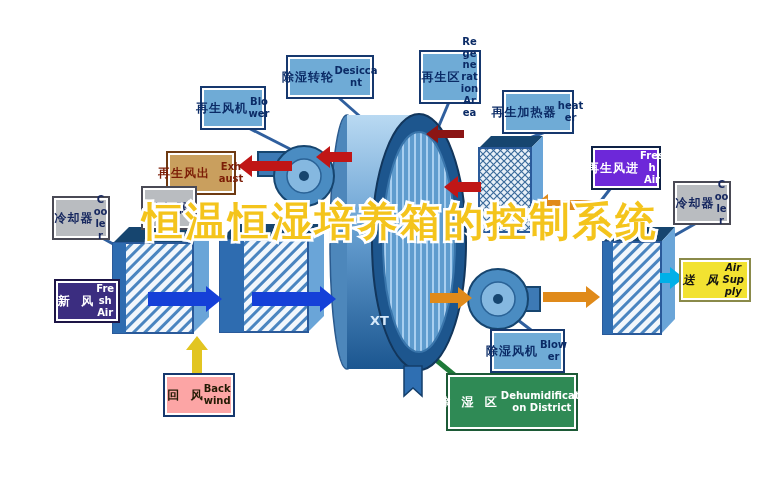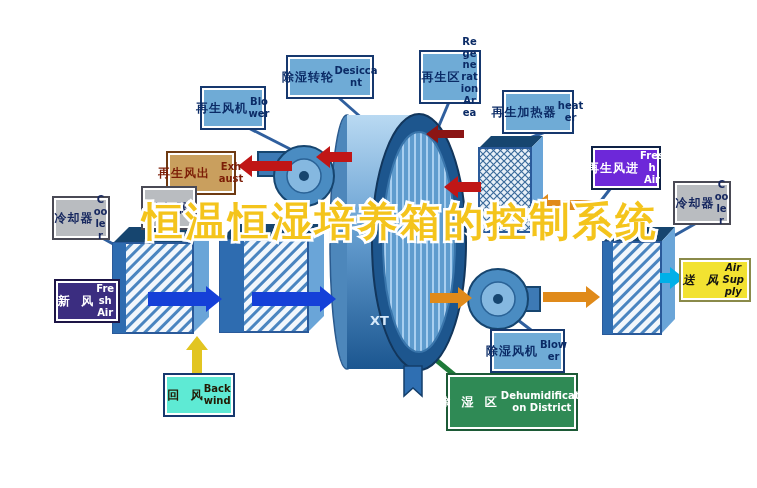--- a/index.html
+++ b/index.html
@@ -14,21 +14,21 @@
     text-align:center;font-weight:bold;line-height:1.18;padding:20px;
     border:2px solid #16386e;box-shadow:inset 0 0 0 2px #ffffff;
   }
   .lbl .zh{font-size:12px;letter-spacing:1px;white-space:pre;}
   .lbl .en{font-size:10px;width:100%;word-wrap:break-word;}
   .c-blue  {background:#6fabd6;color:#0b2b66;border-color:#16386e;}
   .c-tan   {background:#c99f5e;color:#7c1d06;border-color:#6e3a12;gap:8px;}
   .c-gray  {background:#b9bcc0;color:#15265e;border-color:#4a4a55;}
   .c-navy  {background:#6d28d9;color:#ffffff;border-color:#0e2146;}
   .c-indigo{background:#3b2d80;color:#ffffff;border-color:#1d1546;margin-left:46px;}
-  .c-yellow{background:#5eead4;color:#231a04;border-color:#16386e;}
+  .c-yellow{background:#fca5a5;color:#231a04;border-color:#16386e;}
   .c-bryel {background:#f2e231;color:#111111;border-color:#8a8a4a;font-style:italic;}
   .c-green {background:#2f8a55;color:#ffffff;border-color:#1c5a36;}
   #main-title{
     position:absolute;left:0;right:0;top:200px;z-index:50;text-align:center;
     font-weight:bold;font-size:40px;letter-spacing:3px;line-height:1.05;
     color:#f4c41c;
     -webkit-text-stroke:5px #ffffff;paint-order:stroke fill;
     text-shadow:-2px -2px 0 #fff,2px -2px 0 #fff,-2px 2px 0 #fff,2px 2px 0 #fff,
                  0 -2px 0 #fff,0 2px 0 #fff,-2px 0 0 #fff,2px 0 0 #fff;
     padding-left:44px;

